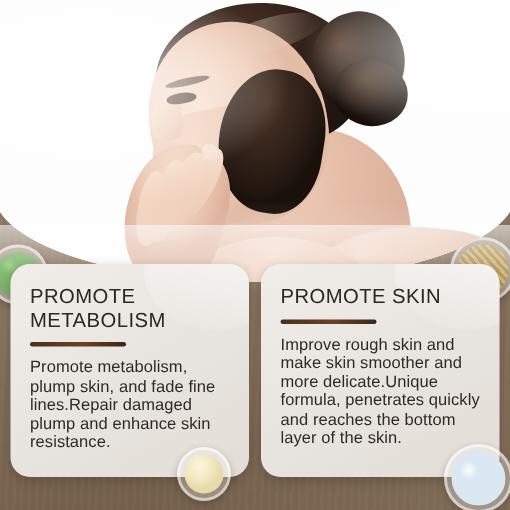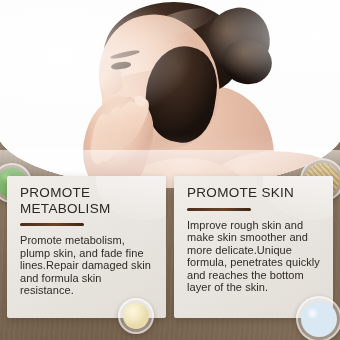--- a/index.html
+++ b/index.html
@@ -320,22 +320,22 @@
     display: flex;
     gap: 8px;
     padding: 0 7px;
     box-sizing: border-box;
   }
   .card {
     flex: 1 1 0;
     min-width: 0;
     height: 142px;
     box-sizing: border-box;
-    padding: 9px 11px 10px 13px;
-    border-radius: 2px;
+    padding: 14px 11px 10px 13px;
+    border-radius: 13px;
     background: linear-gradient(150deg, #f1eeea 0%, #e9e5e0 45%, #e2ddd7 100%);
     box-shadow: 0 3px 7px rgba(55,38,24,.28);
     overflow: hidden;
     position: relative;
   }
   .card::before {
     content: "";
     position: absolute;
     right: -26px;
     top: -34px;
@@ -426,21 +426,21 @@
     </div>
   </div>
 
   <div class="gloss"></div>
 
   <div class="cards">
 
     <div class="card">
       <p class="card-title">PROMOTE METABOLISM</p>
       <div class="card-rule"></div>
-      <p class="card-body">Promote metabolism, plump skin, and fade fine lines.Repair damaged skin and formula skin resistance.</p>
+      <p class="card-body">Promote metabolism, plump skin, and fade fine lines.Repair damaged plump and enhance skin resistance.</p>
     </div>
 
     <div class="card">
       <p class="card-title">PROMOTE SKIN</p>
       <div class="card-rule"></div>
       <p class="card-body">Improve rough skin and make skin smoother and more delicate.Unique formula, penetrates quickly and reaches the bottom layer of the skin.</p>
     </div>
 
   </div>
 

